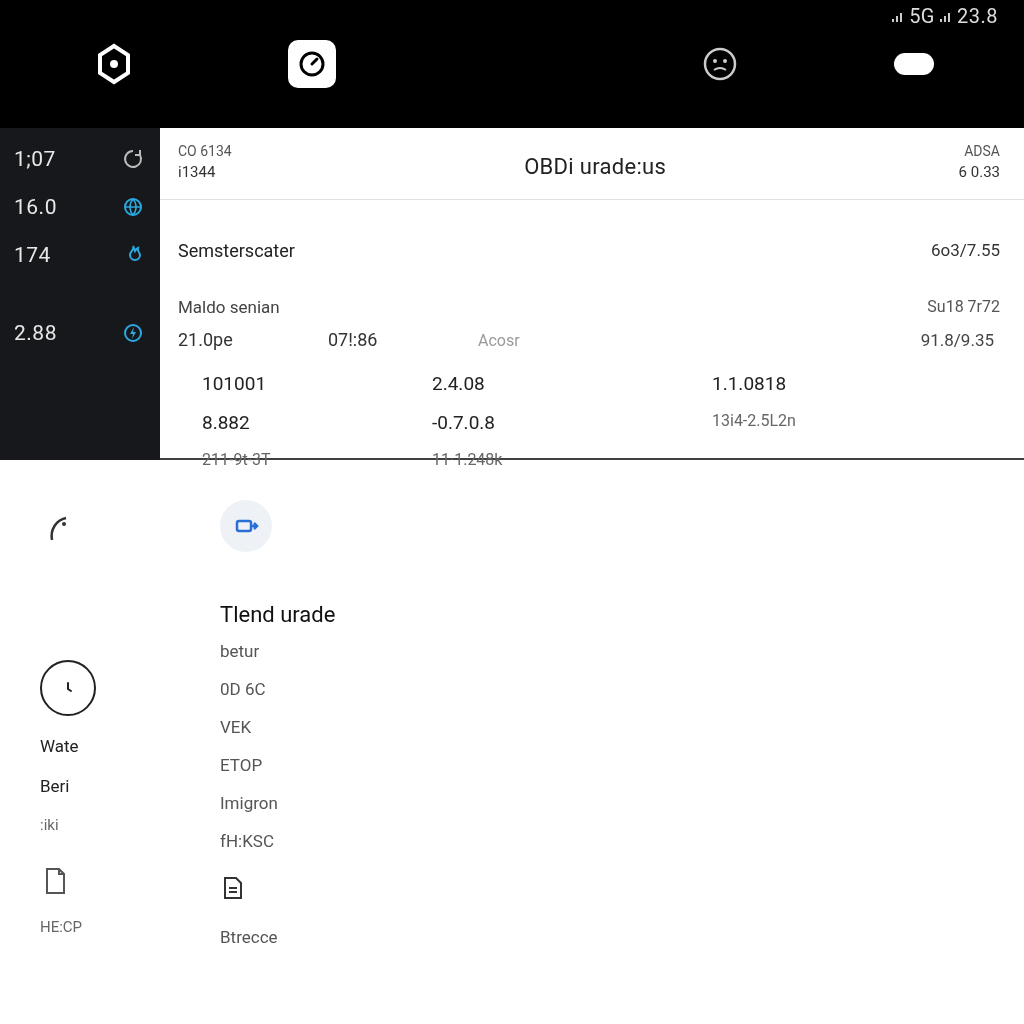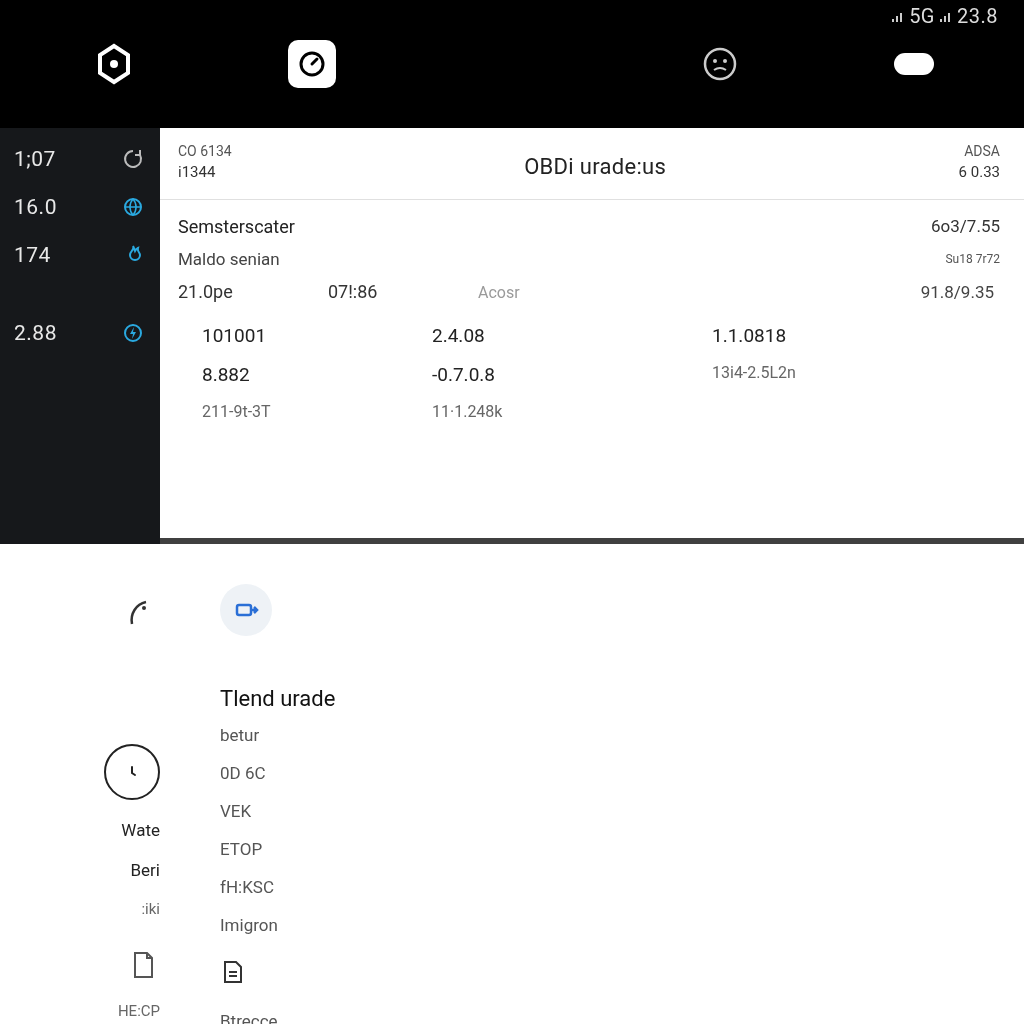--- a/index.html
+++ b/index.html
@@ -7,51 +7,51 @@
 
   .topbar { background: #000; height: 128px; position: relative; color: #fff; }
   .status-strip { position: absolute; top: 4px; right: 26px; font-size: 20px; letter-spacing: 0.5px; color: #ddd; display: flex; align-items: flex-start; gap: 4px; }
   .status-strip .sig { display:inline-block; }
   .topbar-icons { display: flex; align-items: center; height: 100%; padding: 0 90px 0 90px; gap: 150px; }
   .topbar-icons .spacer { flex: 1; }
   .icon-btn { width: 48px; height: 48px; display: flex; align-items: center; justify-content: center; border-radius: 10px; }
   .icon-btn.filled { background: #fff; color: #000; }
   .pill { width: 40px; height: 22px; background: #fff; border-radius: 11px; }
 
-  .middle { display: flex; height: 416px; }
+  .middle { display: flex; height: 332px; }
   .sidebar { width: 160px; background: #16181b; color: #e8e8e8; padding: 18px 14px; display: flex; flex-direction: column; gap: 22px; }
   .side-row { display: flex; justify-content: space-between; align-items: center; font-size: 21px; }
   .side-row .num { letter-spacing: 0.5px; }
   .side-row .mini { width: 26px; height: 26px; display:flex; align-items:center; justify-content:center; color:#2aa9e0; }
   .side-row .mini.gray { color:#bbb; }
 
-  .panel { flex: 1; background: #fff; border-bottom: 6px solid #404040; }
+  .panel { flex: 1; background: #fff; border-bottom: 2px solid #404040; }
   .panel-head { display: flex; align-items: flex-start; padding: 14px 24px 8px 18px; }
   .panel-head .meta { font-size: 15px; color: #333; line-height: 1.4; }
   .panel-head .meta .l1 { color: #555; font-size: 14px; }
   .panel-head .title { flex: 1; text-align: center; font-size: 22px; color: #222; letter-spacing: 0.3px; margin-top: 12px; }
   .panel-head .right { text-align: right; font-size: 15px; color: #333; line-height: 1.4; }
   .panel-head .right .l1 { color: #555; font-size: 14px; }
   .divider { border-bottom: 1px solid #e0e0e0; margin: 8px 0 0 0; }
 
   .rowset { padding: 10px 24px 0 18px; }
-  .rline { display: flex; justify-content: space-between; align-items: center; padding: 6px 0; font-size: 18px; color: #222; }
+  .rline { display: flex; justify-content: space-between; align-items: center; padding: 6px 0; font-size: 18px; color: #222; margin-top: 24px; }
   .rline .left { font-weight: 400; }
   .rline .right { color: #333; font-size: 17px; }
   .rline.sub .left { color: #444; font-size: 17px; }
-  .rline.sub .right { color: #555; font-size: 12px; }
+  .rline.sub .right { color: #555; font-size: 16px; }
   .inline3 { display: flex; gap: 40px; align-items: baseline; padding: 6px 0; font-size: 18px; color: #333; }
   .inline3 .c { min-width: 110px; }
   .inline3 .muted { color: #9a9a9a; font-size: 16px; }
 
   .grid3 { display: grid; grid-template-columns: 210px 260px 260px; gap: 16px 20px; padding: 16px 0 0 24px; font-size: 19px; color: #222; }
   .grid3 .small { font-size: 16px; color: #666; }
 
   .lower { display: flex; padding: 40px 0 0 40px; gap: 60px; }
-  .lcol { width: 120px; display: flex; flex-direction: column; align-items: flex-end; gap: 20px; padding-top: 10px; }
+  .lcol { width: 120px; display: flex; flex-direction: column; align-items: flex-start; gap: 20px; padding-top: 10px; }
   .lcol .arrow-back { width: 40px; height: 40px; color:#333; }
   .lcol .ring { width: 56px; height: 56px; border: 2px solid #222; border-radius: 50%; display:flex; align-items:center; justify-content:center; color:#222; margin-top: 90px; }
   .lcol .lbl { font-size: 17px; color: #222; }
   .lcol .lbl.muted { color:#666; font-size:15px; }
   .lcol .docicon { width:32px; height:32px; color:#555; margin-top: 12px;}
   .rcol { flex: 1; padding-top: 0; }
   .chip { width: 52px; height: 52px; background: #eef2f6; border-radius: 50%; display:flex; align-items:center; justify-content:center; color:#2a6fd6; margin-left: 0; }
   .sect-title { font-size: 22px; color: #111; margin: 50px 0 14px 0; }
   .mlist { display: flex; flex-direction: column; gap: 18px; }
   .mlist .mi { font-size: 17px; color: #555; }
@@ -218,22 +218,22 @@
           <rect x="4" y="8" width="14" height="10" rx="2" fill="none" stroke="#2a6fd6" stroke-width="2.5"></rect>
           <path d="M18 13h5M21 10l3 3-3 3" fill="none" stroke="#2a6fd6" stroke-width="2.5"></path>
         </svg>
     </div>
     <div class="sect-title">Tlend urade</div>
     <div class="mlist">
       <div class="mi">betur</div>
       <div class="mi">0D 6C</div>
       <div class="mi">VEK</div>
       <div class="mi">ETOP</div>
+      <div class="mi">Imigron</div>
       <div class="mi">fH:KSC</div>
-      <div class="mi">Imigron</div>
       <div class="doc">
         <svg width="26" height="26" viewBox="0 0 26 26">
             <path d="M5 3h11l5 5v15H5z" fill="none" stroke="#333" stroke-width="2"></path>
             <path d="M9 13h8M9 17h8" stroke="#333" stroke-width="2"></path>
           </svg>
       </div>
       <div class="mi">Btrecce</div>
     </div>
   </div>
 </div>

